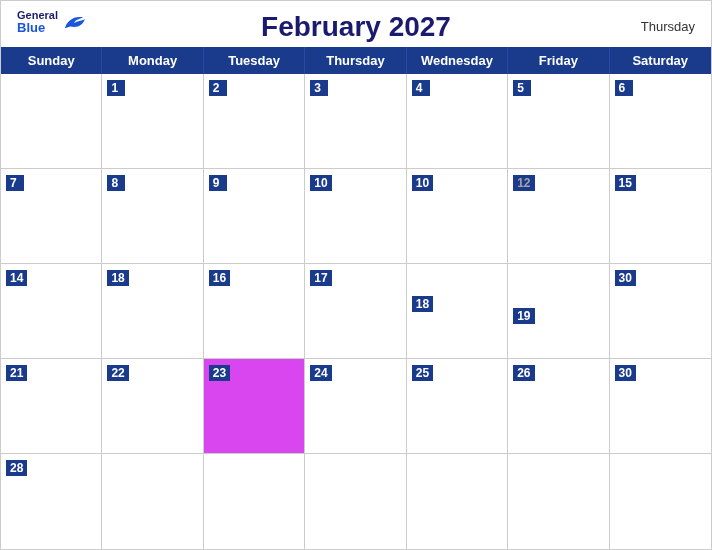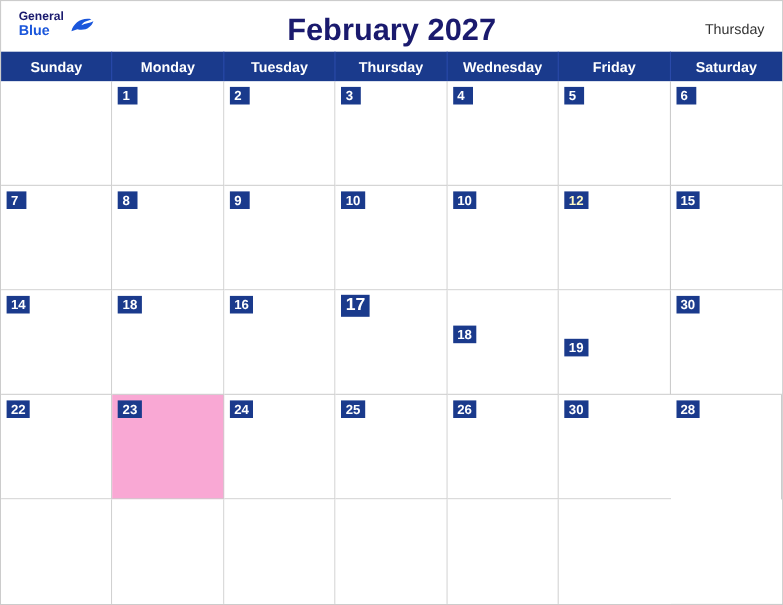--- a/index.html
+++ b/index.html
@@ -135,31 +135,32 @@
       <div class="day-cell" style="min-height: 72px; border-right: 1px solid rgb(204, 204, 204); border-bottom: 1px solid rgb(204, 204, 204); padding: 4px 5px; background: rgb(255, 255, 255); vertical-align: top;"><span style="display: inline-block; font-size: 12px; font-weight: bold; color: rgb(255, 255, 255); background: rgb(26, 58, 140); padding: 1px 4px; min-width: 18px;">2</span></div>
       <div class="day-cell" style="min-height: 72px; border-right: 1px solid rgb(204, 204, 204); border-bottom: 1px solid rgb(204, 204, 204); padding: 4px 5px; background: rgb(255, 255, 255); vertical-align: top;"><span style="display: inline-block; font-size: 12px; font-weight: bold; color: rgb(255, 255, 255); background: rgb(26, 58, 140); padding: 1px 4px; min-width: 18px;">3</span></div>
       <div class="day-cell" style="min-height: 72px; border-right: 1px solid rgb(204, 204, 204); border-bottom: 1px solid rgb(204, 204, 204); padding: 4px 5px; background: rgb(255, 255, 255); vertical-align: top;"><span style="display: inline-block; font-size: 12px; font-weight: bold; color: rgb(255, 255, 255); background: rgb(26, 58, 140); padding: 1px 4px; min-width: 18px;">4</span></div>
       <div class="day-cell" style="min-height: 72px; border-right: 1px solid rgb(204, 204, 204); border-bottom: 1px solid rgb(204, 204, 204); padding: 4px 5px; background: rgb(255, 255, 255); vertical-align: top;"><span style="display: inline-block; font-size: 12px; font-weight: bold; color: rgb(255, 255, 255); background: rgb(26, 58, 140); padding: 1px 4px; min-width: 18px;">5</span></div>
       <div class="day-cell" style="min-height: 72px; border-right: none; border-bottom: 1px solid rgb(204, 204, 204); padding: 4px 5px; background: rgb(255, 255, 255); vertical-align: top;"><span style="display: inline-block; font-size: 12px; font-weight: bold; color: rgb(255, 255, 255); background: rgb(26, 58, 140); padding: 1px 4px; min-width: 18px;">6</span></div>
       <div class="day-cell" style="min-height: 72px; border-right: 1px solid rgb(204, 204, 204); border-bottom: 1px solid rgb(204, 204, 204); padding: 4px 5px; background: rgb(255, 255, 255); vertical-align: top;"><span style="display: inline-block; font-size: 12px; font-weight: bold; color: rgb(255, 255, 255); background: rgb(26, 58, 140); padding: 1px 4px; min-width: 18px;">7</span></div>
       <div class="day-cell" style="min-height: 72px; border-right: 1px solid rgb(204, 204, 204); border-bottom: 1px solid rgb(204, 204, 204); padding: 4px 5px; background: rgb(255, 255, 255); vertical-align: top;"><span style="display: inline-block; font-size: 12px; font-weight: bold; color: rgb(255, 255, 255); background: rgb(26, 58, 140); padding: 1px 4px; min-width: 18px;">8</span></div>
       <div class="day-cell" style="min-height: 72px; border-right: 1px solid rgb(204, 204, 204); border-bottom: 1px solid rgb(204, 204, 204); padding: 4px 5px; background: rgb(255, 255, 255); vertical-align: top;"><span style="display: inline-block; font-size: 12px; font-weight: bold; color: rgb(255, 255, 255); background: rgb(26, 58, 140); padding: 1px 4px; min-width: 18px;">9</span></div>
       <div class="day-cell" style="min-height: 72px; border-right: 1px solid rgb(204, 204, 204); border-bottom: 1px solid rgb(204, 204, 204); padding: 4px 5px; background: rgb(255, 255, 255); vertical-align: top;"><span style="display: inline-block; font-size: 12px; font-weight: bold; color: rgb(255, 255, 255); background: rgb(26, 58, 140); padding: 1px 4px; min-width: 18px;">10</span></div>
       <div class="day-cell" style="min-height: 72px; border-right: 1px solid rgb(204, 204, 204); border-bottom: 1px solid rgb(204, 204, 204); padding: 4px 5px; background: rgb(255, 255, 255); vertical-align: top;"><span style="display: inline-block; font-size: 12px; font-weight: bold; color: rgb(255, 255, 255); background: rgb(26, 58, 140); padding: 1px 4px; min-width: 18px;">10</span></div>
-      <div class="day-cell" style="min-height: 72px; border-right: 1px solid rgb(204, 204, 204); border-bottom: 1px solid rgb(204, 204, 204); padding: 4px 5px; background: rgb(255, 255, 255); vertical-align: top;"><span style="display: inline-block; font-size: 12px; font-weight: bold; color: #fef9c3; background: rgb(26, 58, 140); padding: 1px 4px; min-width: 18px;">12</span></div>
+      <div class="day-cell" style="min-height: 72px; border-right: 1px solid rgb(204, 204, 204); border-bottom: 1px solid rgb(204, 204, 204); padding: 4px 5px; background: rgb(255, 255, 255); vertical-align: top;"><span style="display: inline-block; font-size: 12px; font-weight: bold; color: #a3a3a3; background: rgb(26, 58, 140); padding: 1px 4px; min-width: 18px;">12</span></div>
       <div class="day-cell" style="min-height: 72px; border-right: none; border-bottom: 1px solid rgb(204, 204, 204); padding: 4px 5px; background: rgb(255, 255, 255); vertical-align: top;"><span style="display: inline-block; font-size: 12px; font-weight: bold; color: rgb(255, 255, 255); background: rgb(26, 58, 140); padding: 1px 4px; min-width: 18px;">15</span></div>
       <div class="day-cell" style="min-height: 72px; border-right: 1px solid rgb(204, 204, 204); border-bottom: 1px solid rgb(204, 204, 204); padding: 4px 5px; background: rgb(255, 255, 255); vertical-align: top;"><span style="display: inline-block; font-size: 12px; font-weight: bold; color: rgb(255, 255, 255); background: rgb(26, 58, 140); padding: 1px 4px; min-width: 18px;">14</span></div>
       <div class="day-cell" style="min-height: 72px; border-right: 1px solid rgb(204, 204, 204); border-bottom: 1px solid rgb(204, 204, 204); padding: 4px 5px; background: rgb(255, 255, 255); vertical-align: top;"><span style="display: inline-block; font-size: 12px; font-weight: bold; color: rgb(255, 255, 255); background: rgb(26, 58, 140); padding: 1px 4px; min-width: 18px;">18</span></div>
       <div class="day-cell" style="min-height: 72px; border-right: 1px solid rgb(204, 204, 204); border-bottom: 1px solid rgb(204, 204, 204); padding: 4px 5px; background: rgb(255, 255, 255); vertical-align: top;"><span style="display: inline-block; font-size: 12px; font-weight: bold; color: rgb(255, 255, 255); background: rgb(26, 58, 140); padding: 1px 4px; min-width: 18px;">16</span></div>
-      <div class="day-cell" style="min-height: 72px; border-right: 1px solid rgb(204, 204, 204); border-bottom: 1px solid rgb(204, 204, 204); padding: 4px 5px; background: rgb(255, 255, 255); vertical-align: top;"><span style="display: inline-block; font-size: 16px; font-weight: bold; color: rgb(255, 255, 255); background: rgb(26, 58, 140); padding: 1px 4px; min-width: 18px;">17</span></div>
+      <div class="day-cell" style="min-height: 72px; border-right: 1px solid rgb(204, 204, 204); border-bottom: 1px solid rgb(204, 204, 204); padding: 4px 5px; background: rgb(255, 255, 255); vertical-align: top;"><span style="display: inline-block; font-size: 12px; font-weight: bold; color: rgb(255, 255, 255); background: rgb(26, 58, 140); padding: 1px 4px; min-width: 18px;">17</span></div>
       <div class="day-cell" style="min-height: 72px; border-right: 1px solid rgb(204, 204, 204); border-bottom: 1px solid rgb(204, 204, 204); padding: 4px 5px; background: rgb(255, 255, 255); vertical-align: top;"><span style="display: inline-block; font-size: 12px; font-weight: bold; color: rgb(255, 255, 255); background: rgb(26, 58, 140); padding: 1px 4px; min-width: 18px; margin-top: 28px;">18</span></div>
       <div class="day-cell" style="min-height: 72px; border-right: 1px solid rgb(204, 204, 204); border-bottom: 1px solid rgb(204, 204, 204); padding: 4px 5px; background: rgb(255, 255, 255); vertical-align: top;"><span style="display: inline-block; font-size: 12px; font-weight: bold; color: rgb(255, 255, 255); background: rgb(26, 58, 140); padding: 1px 4px; min-width: 18px; margin-top: 40px;">19</span></div>
       <div class="day-cell" style="min-height: 72px; border-right: none; border-bottom: 1px solid rgb(204, 204, 204); padding: 4px 5px; background: rgb(255, 255, 255); vertical-align: top;"><span style="display: inline-block; font-size: 12px; font-weight: bold; color: rgb(255, 255, 255); background: rgb(26, 58, 140); padding: 1px 4px; min-width: 18px;">30</span></div>
+      <div class="day-cell" style="min-height: 72px; border-right: 1px solid rgb(204, 204, 204); border-bottom: 1px solid rgb(204, 204, 204); padding: 4px 5px; background: rgb(255, 255, 255); vertical-align: top;"><span style="display: inline-block; font-size: 12px; font-weight: bold; color: rgb(255, 255, 255); background: rgb(26, 58, 140); padding: 1px 4px; min-width: 18px;">21</span></div>
       <div class="day-cell" style="min-height: 72px; border-right: 1px solid rgb(204, 204, 204); border-bottom: 1px solid rgb(204, 204, 204); padding: 4px 5px; background: rgb(255, 255, 255); vertical-align: top;"><span style="display: inline-block; font-size: 12px; font-weight: bold; color: rgb(255, 255, 255); background: rgb(26, 58, 140); padding: 1px 4px; min-width: 18px;">22</span></div>
-      <div class="day-cell" style="min-height: 72px; border-right: 1px solid rgb(204, 204, 204); border-bottom: 1px solid rgb(204, 204, 204); padding: 4px 5px; background: #f9a8d4; vertical-align: top;"><span style="display: inline-block; font-size: 12px; font-weight: bold; color: rgb(255, 255, 255); background: rgb(26, 58, 140); padding: 1px 4px; min-width: 18px;">23</span></div>
+      <div class="day-cell" style="min-height: 72px; border-right: 1px solid rgb(204, 204, 204); border-bottom: 1px solid rgb(204, 204, 204); padding: 4px 5px; background: #d946ef; vertical-align: top;"><span style="display: inline-block; font-size: 12px; font-weight: bold; color: rgb(255, 255, 255); background: rgb(26, 58, 140); padding: 1px 4px; min-width: 18px;">23</span></div>
       <div class="day-cell" style="min-height: 72px; border-right: 1px solid rgb(204, 204, 204); border-bottom: 1px solid rgb(204, 204, 204); padding: 4px 5px; background: rgb(255, 255, 255); vertical-align: top;"><span style="display: inline-block; font-size: 12px; font-weight: bold; color: rgb(255, 255, 255); background: rgb(26, 58, 140); padding: 1px 4px; min-width: 18px;">24</span></div>
       <div class="day-cell" style="min-height: 72px; border-right: 1px solid rgb(204, 204, 204); border-bottom: 1px solid rgb(204, 204, 204); padding: 4px 5px; background: rgb(255, 255, 255); vertical-align: top;"><span style="display: inline-block; font-size: 12px; font-weight: bold; color: rgb(255, 255, 255); background: rgb(26, 58, 140); padding: 1px 4px; min-width: 18px;">25</span></div>
       <div class="day-cell" style="min-height: 72px; border-right: 1px solid rgb(204, 204, 204); border-bottom: 1px solid rgb(204, 204, 204); padding: 4px 5px; background: rgb(255, 255, 255); vertical-align: top;"><span style="display: inline-block; font-size: 12px; font-weight: bold; color: rgb(255, 255, 255); background: rgb(26, 58, 140); padding: 1px 4px; min-width: 18px;">26</span></div>
       <div class="day-cell" style="min-height: 72px; border-right: none; border-bottom: 1px solid rgb(204, 204, 204); padding: 4px 5px; background: rgb(255, 255, 255); vertical-align: top;"><span style="display: inline-block; font-size: 12px; font-weight: bold; color: rgb(255, 255, 255); background: rgb(26, 58, 140); padding: 1px 4px; min-width: 18px;">30</span></div>
       <div class="day-cell last-row" style="min-height: 72px; border-right: 1px solid rgb(204, 204, 204); border-bottom: none; padding: 4px 5px; background: rgb(255, 255, 255); vertical-align: top;"><span style="display: inline-block; font-size: 12px; font-weight: bold; color: rgb(255, 255, 255); background: rgb(26, 58, 140); padding: 1px 4px; min-width: 18px;">28</span></div>
       <div class="day-cell last-row" style="min-height: 72px; border-right: 1px solid rgb(204, 204, 204); border-bottom: none; padding: 4px 5px; background: rgb(255, 255, 255); vertical-align: top;"></div>
       <div class="day-cell last-row" style="min-height: 72px; border-right: 1px solid rgb(204, 204, 204); border-bottom: none; padding: 4px 5px; background: rgb(255, 255, 255); vertical-align: top;"></div>
       <div class="day-cell last-row" style="min-height: 72px; border-right: 1px solid rgb(204, 204, 204); border-bottom: none; padding: 4px 5px; background: rgb(255, 255, 255); vertical-align: top;"></div>
       <div class="day-cell last-row" style="min-height: 72px; border-right: 1px solid rgb(204, 204, 204); border-bottom: none; padding: 4px 5px; background: rgb(255, 255, 255); vertical-align: top;"></div>
       <div class="day-cell last-row" style="min-height: 72px; border-right: 1px solid rgb(204, 204, 204); border-bottom: none; padding: 4px 5px; background: rgb(255, 255, 255); vertical-align: top;"></div>

